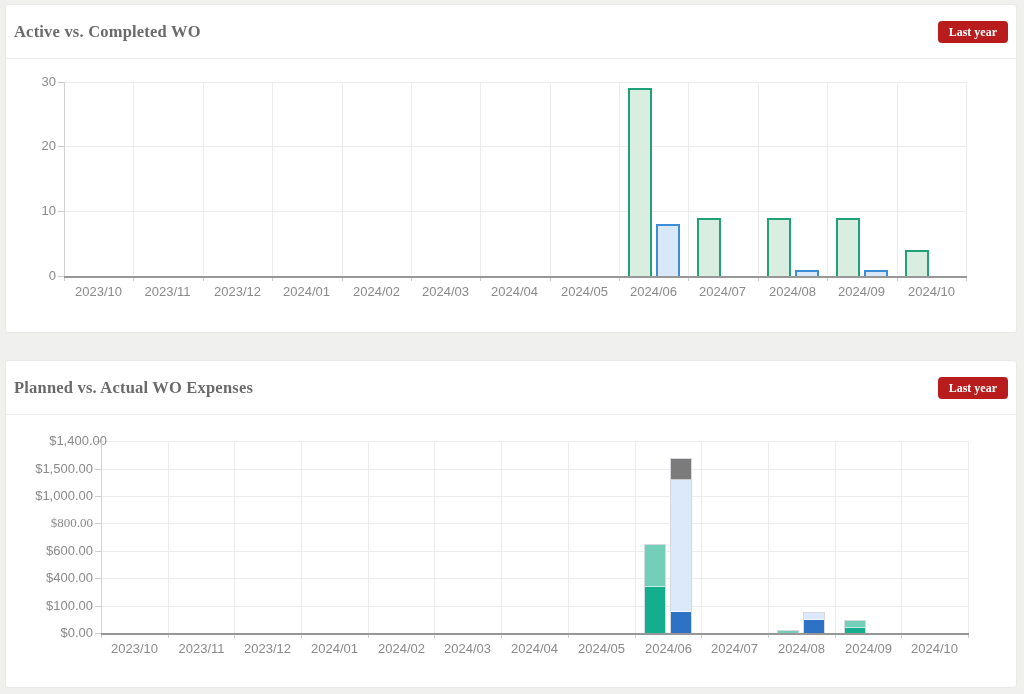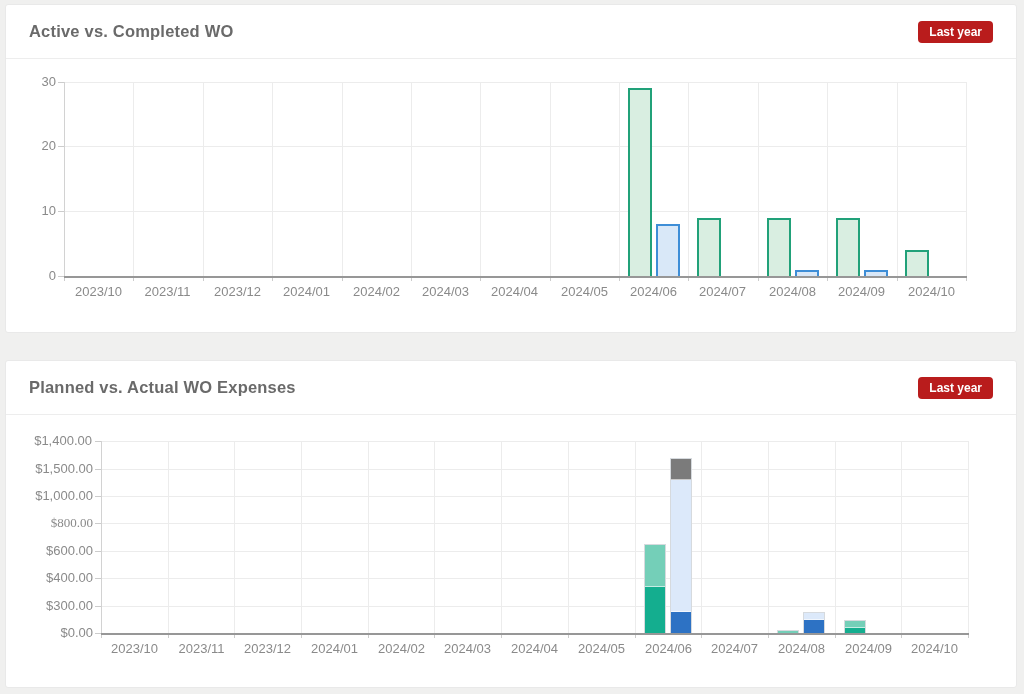--- a/index.html
+++ b/index.html
@@ -11,21 +11,21 @@
   }
   .panel{
     position:absolute;left:5px;width:1012px;
     background:#ffffff;border:1px solid #e9e9e9;border-radius:3px;
     box-sizing:border-box;
   }
   #panel-0{top:4px;height:329px;}
   #panel-1{top:360px;height:328px;}
   .panel-header{
     height:54px;display:flex;align-items:center;justify-content:space-between;
-    padding:0 23px;border-bottom:1px solid #ededed;box-sizing:border-box;
+    padding:0 8px;border-bottom:1px solid #ededed;box-sizing:border-box;font-family:Liberation Serif, serif;
   }
   .panel-title{
     margin:0;font-size:16.5px;font-weight:600;color:#6a6a6a;letter-spacing:0.2px;
   }
   .badge{
     background:#b91c1c;color:#ffffff;font-size:12px;font-weight:600;
     padding:4px 11px;border-radius:4px;cursor:pointer;line-height:14px;
   }
   .chart-area{position:relative;width:100%;height:calc(100% - 54px);overflow:hidden;}
   .hgrid{position:absolute;height:1px;background:#ececec;}
@@ -119,39 +119,39 @@
   <section class="panel" id="panel-1">
     <header class="panel-header">
       <h2 class="panel-title">Planned vs. Actual WO Expenses</h2>
       <span class="badge">Last year</span>
     </header>
     <div class="chart-area" id="chart-1">
         <div class="ytick" style="left: 89px; top: 218px; width: 6px;"></div>
         <div class="ylabel" style="left: 7px; top: 210px; width: 80px;">$0.00</div>
         <div class="hgrid" style="left: 95px; top: 191px; width: 867px;"></div>
         <div class="ytick" style="left: 89px; top: 191px; width: 6px;"></div>
-        <div class="ylabel" style="left: 7px; top: 183px; width: 80px;">$300.00</div>
+        <div class="ylabel" style="left: 7px; top: 183px; width: 80px;">$100.00</div>
         <div class="hgrid" style="left: 95px; top: 163px; width: 867px;"></div>
         <div class="ytick" style="left: 89px; top: 163px; width: 6px;"></div>
         <div class="ylabel" style="left: 7px; top: 155px; width: 80px;">$400.00</div>
         <div class="hgrid" style="left: 95px; top: 136px; width: 867px;"></div>
         <div class="ytick" style="left: 89px; top: 136px; width: 6px;"></div>
         <div class="ylabel" style="left: 7px; top: 128px; width: 80px;">$600.00</div>
         <div class="hgrid" style="left: 95px; top: 108px; width: 867px;"></div>
         <div class="ytick" style="left: 89px; top: 108px; width: 6px;"></div>
         <div class="ylabel" style="left: 7px; top: 100px; width: 80px; font-family: Liberation Serif, serif;">$800.00</div>
         <div class="hgrid" style="left: 95px; top: 81px; width: 867px;"></div>
         <div class="ytick" style="left: 89px; top: 81px; width: 6px;"></div>
         <div class="ylabel" style="left: 7px; top: 73px; width: 80px;">$1,000.00</div>
         <div class="hgrid" style="left: 95px; top: 54px; width: 867px;"></div>
         <div class="ytick" style="left: 89px; top: 54px; width: 6px;"></div>
         <div class="ylabel" style="left: 7px; top: 46px; width: 80px;">$1,500.00</div>
         <div class="hgrid" style="left: 95px; top: 26px; width: 867px;"></div>
         <div class="ytick" style="left: 89px; top: 26px; width: 6px;"></div>
-        <div class="ylabel" style="left: 6px; top: 18px; width: 80px;">$1,400.00</div>
+        <div class="ylabel" style="left: 21px; top: 18px; width: 80px;">$1,400.00</div>
         <div class="vaxis" style="left: 95px; top: 26px; height: 192px;"></div>
         <div class="xtick" style="left: 95px; top: 218px; height: 5px;"></div>
         <div class="vgrid" style="left: 162px; top: 26px; height: 192px;"></div>
         <div class="xtick" style="left: 162px; top: 218px; height: 5px;"></div>
         <div class="vgrid" style="left: 228px; top: 26px; height: 192px;"></div>
         <div class="xtick" style="left: 228px; top: 218px; height: 5px;"></div>
         <div class="vgrid" style="left: 295px; top: 26px; height: 192px;"></div>
         <div class="xtick" style="left: 295px; top: 218px; height: 5px;"></div>
         <div class="vgrid" style="left: 362px; top: 26px; height: 192px;"></div>
         <div class="xtick" style="left: 362px; top: 218px; height: 5px;"></div>

